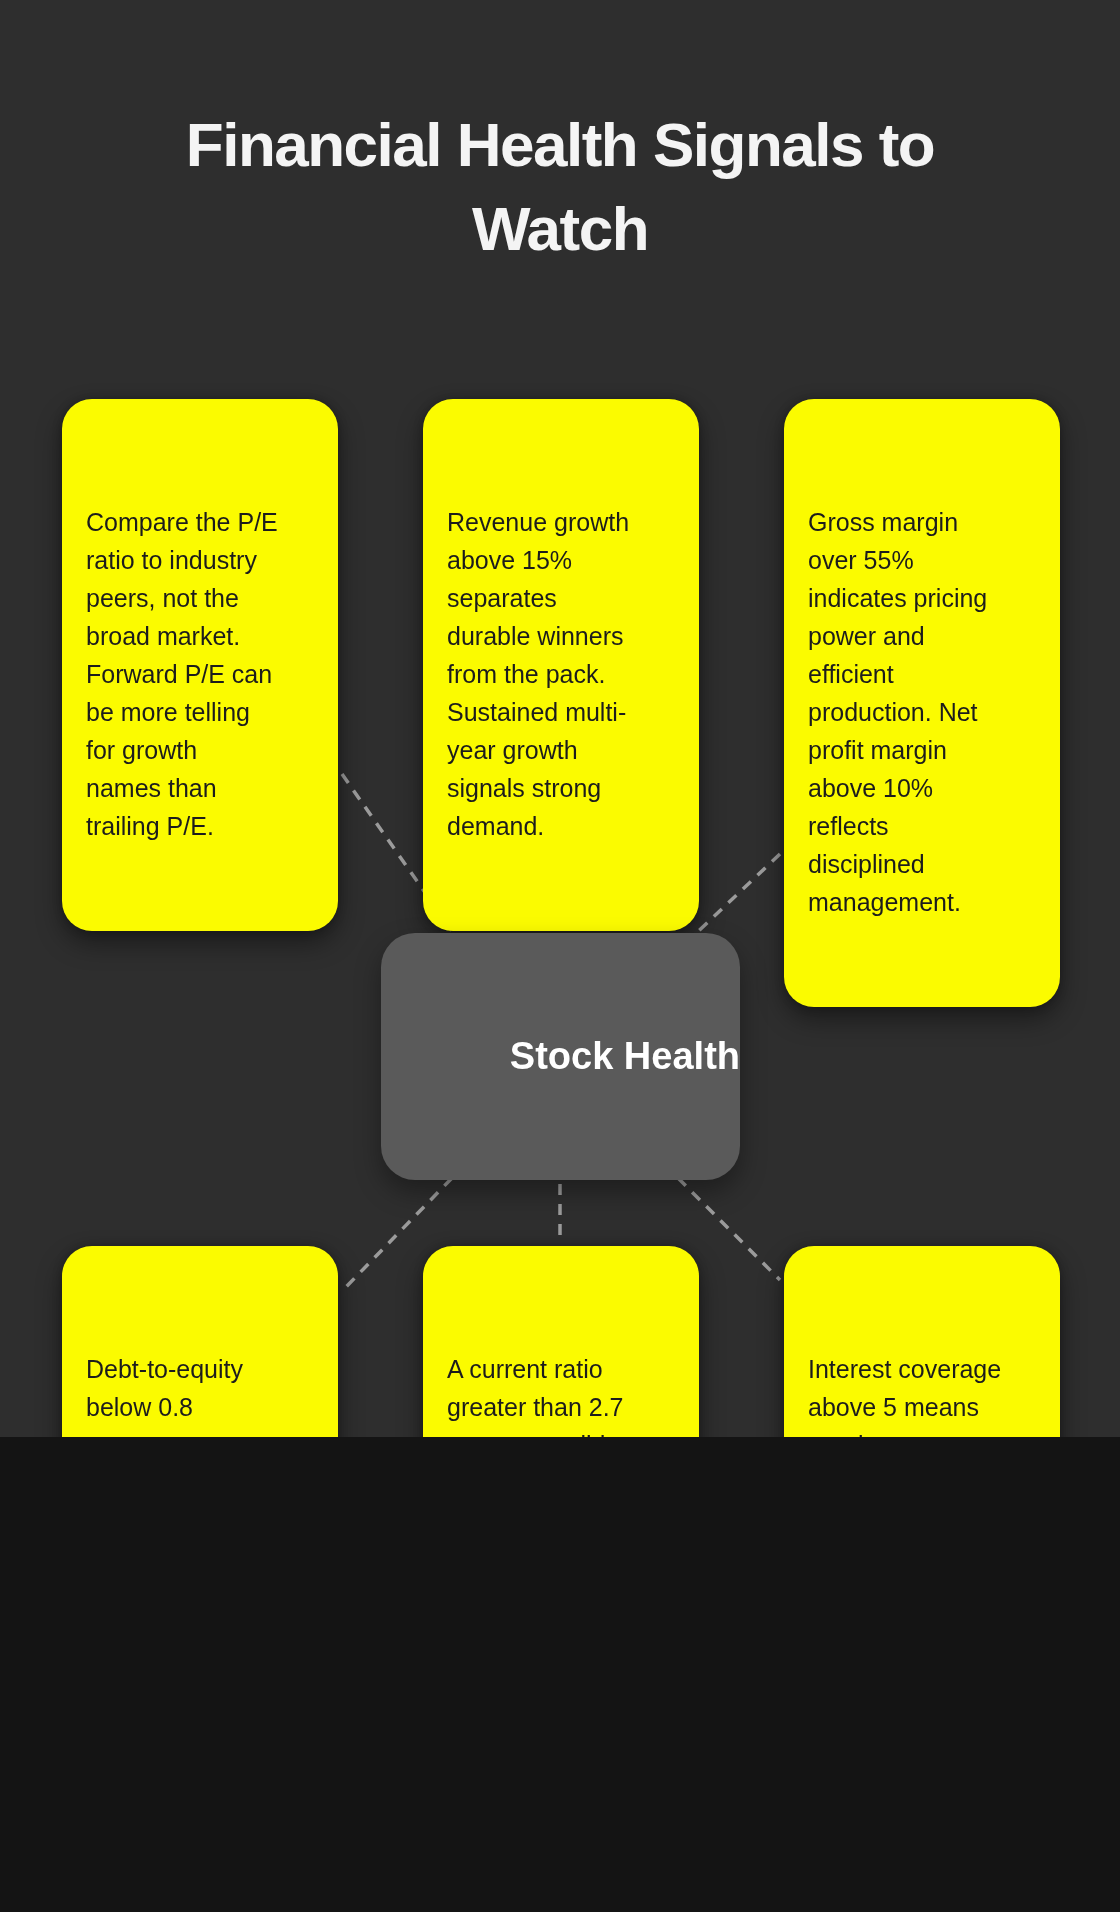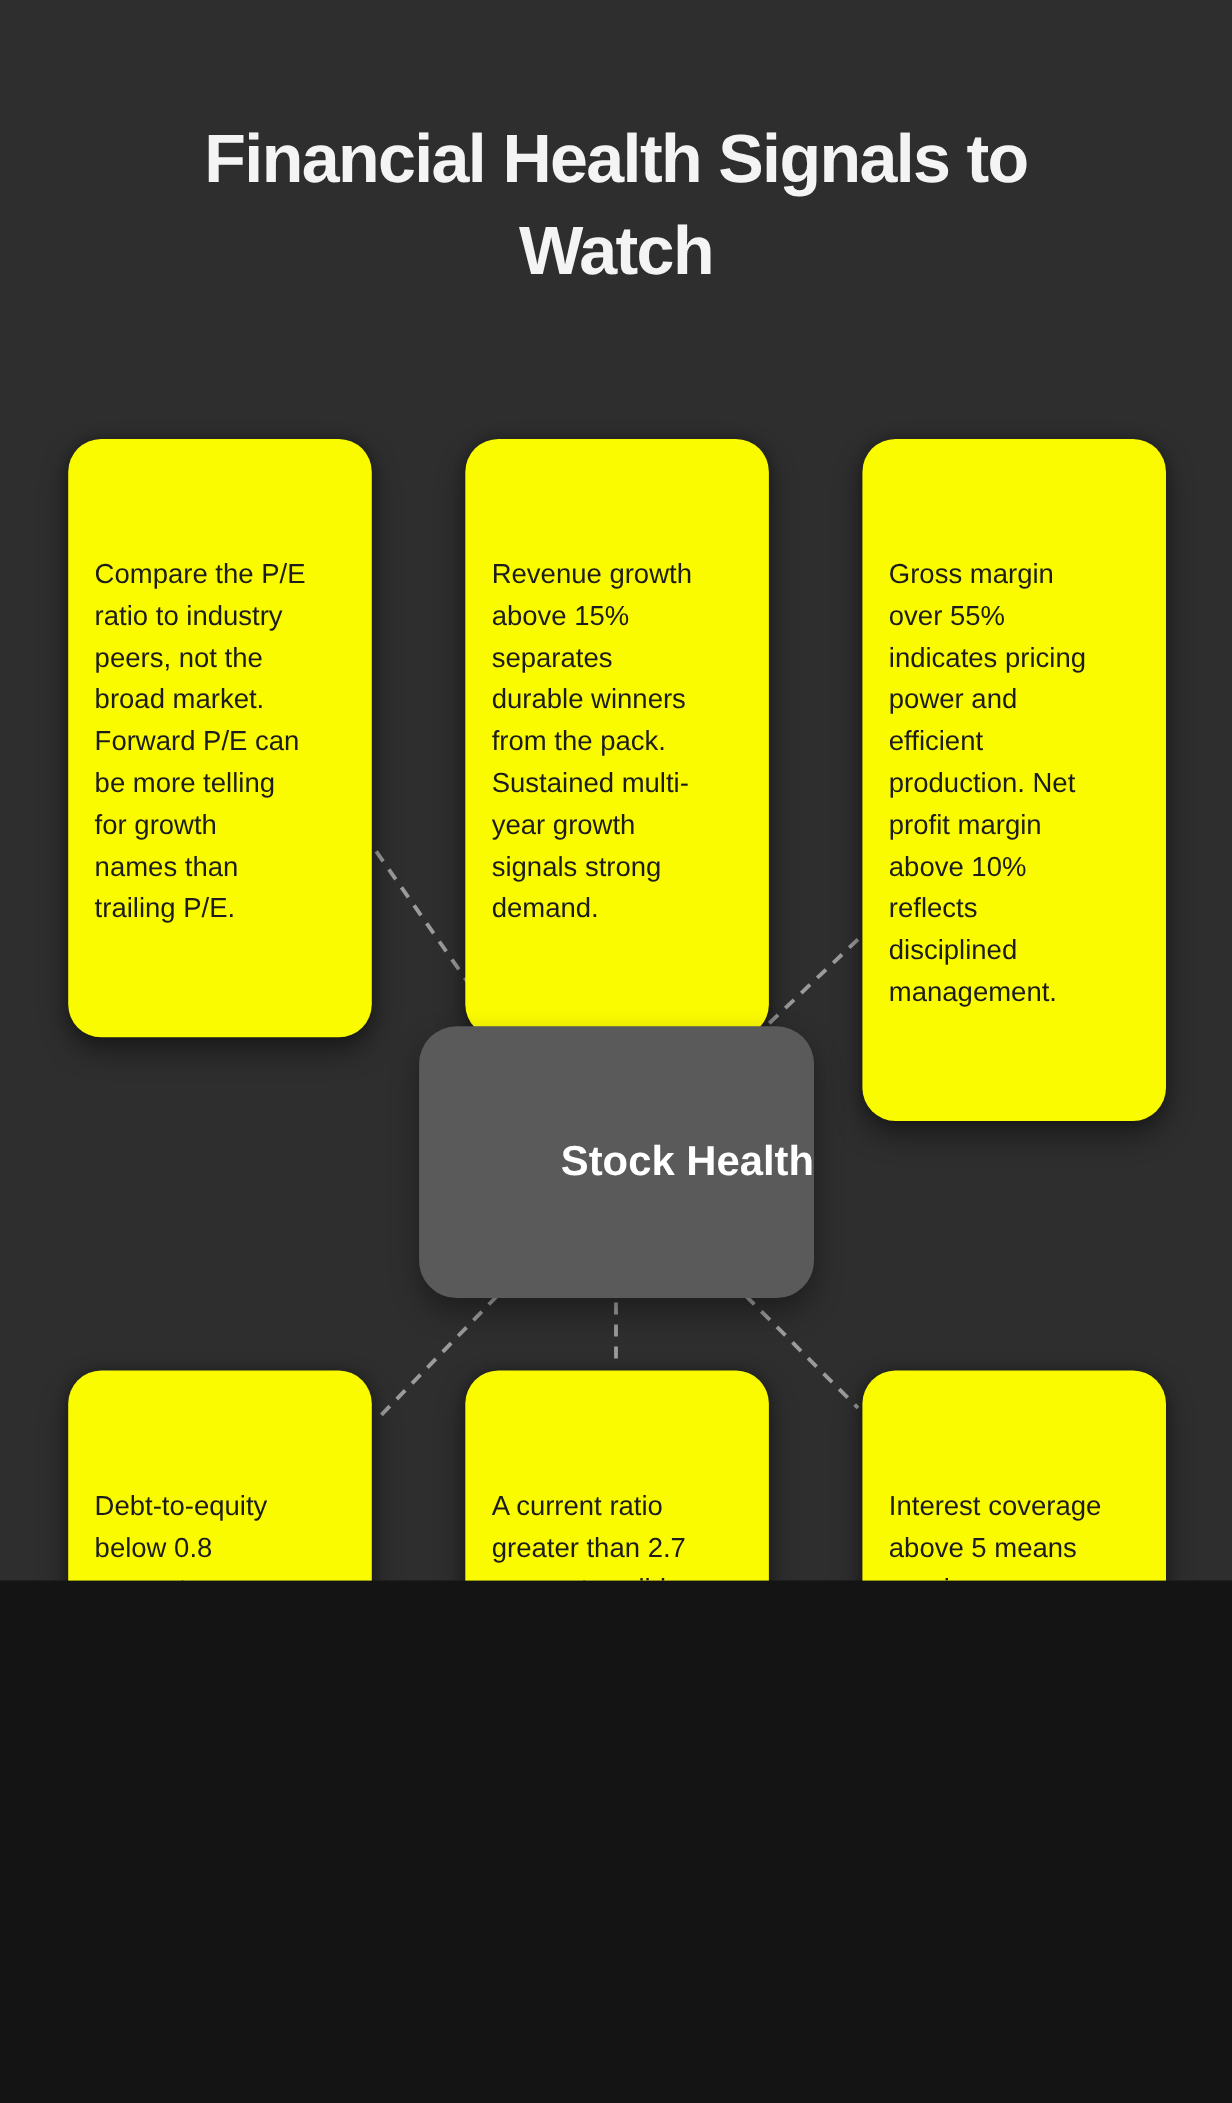--- a/index.html
+++ b/index.html
@@ -48,21 +48,21 @@
   }
   .card{
     position:absolute;
     width:276px;
     background:var(--card);
     border-radius:30px;
     box-shadow:0 12px 26px rgba(0,0,0,0.42), 0 0 10px rgba(0,0,0,0.25);
     color:var(--card-text);
     font-size:25px;
     line-height:38px;
-    padding:28px 12px 22px 24px;
+    padding:28px 12px 10px 24px;
     white-space:pre;
   }
   .card.c1{left:62px;  top:399px;}
   .card.c2{left:423px; top:399px;}
   .card.c3{left:784px; top:399px;}
   .card.c4{left:62px;  top:1246px;}
   .card.c5{left:423px; top:1246px;}
   .card.c6{left:784px; top:1246px;}
   .center-node{
     position:absolute;

